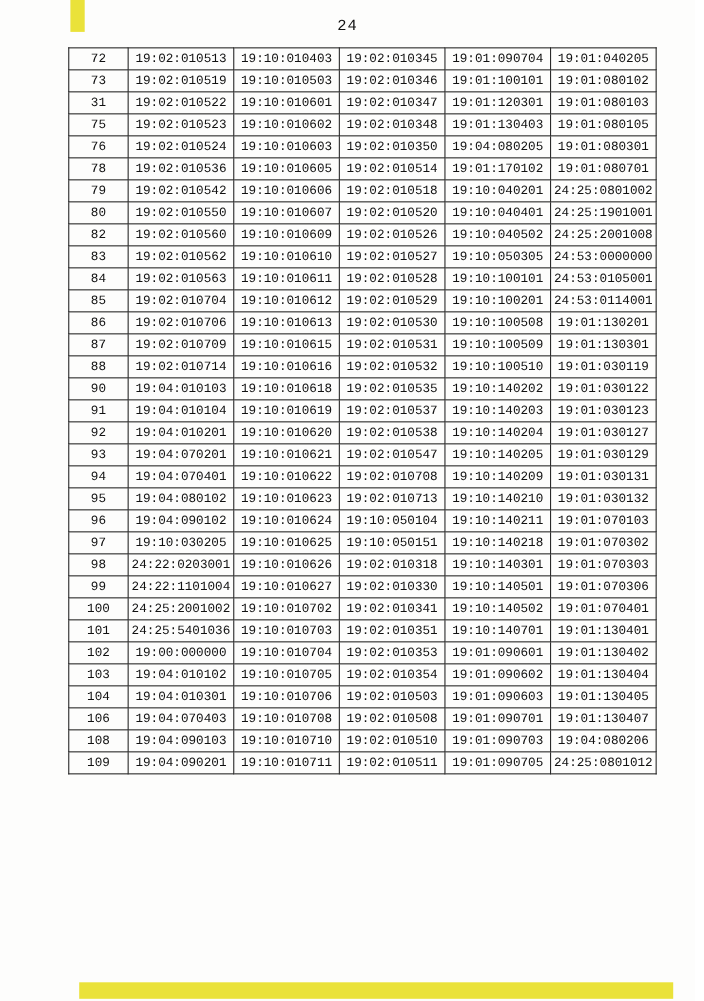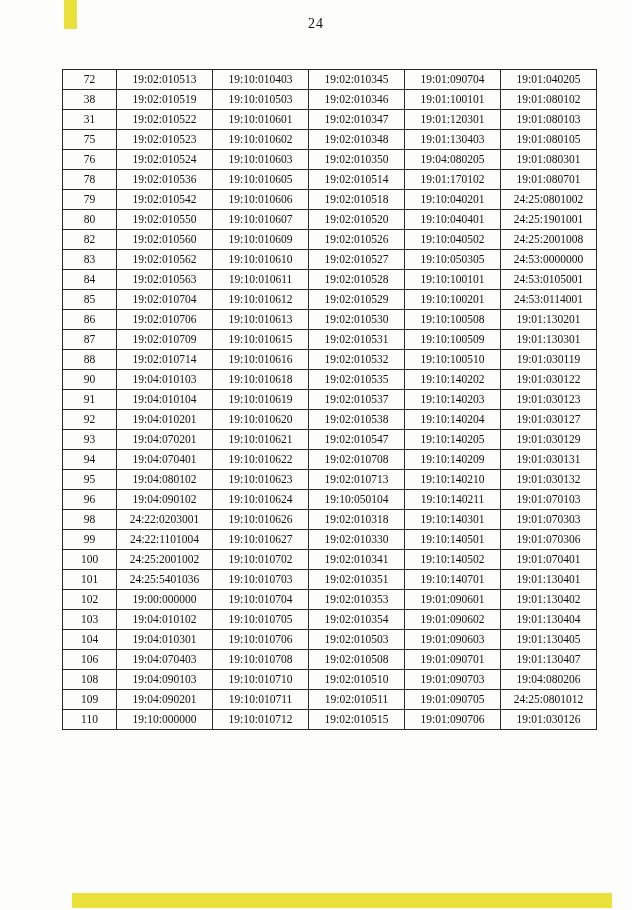--- a/index.html
+++ b/index.html
@@ -6,21 +6,21 @@
     margin: 0;
     padding: 0;
     background: #ffffff;
   }
   .page {
     position: relative;
     width: 632px;
     height: 910px;
     background: #fdfdfc;
     overflow: hidden;
-    font-family: Liberation Serif, serif;
+    font-family: Liberation Mono, monospace;
     color: #111;
   }
   .page-number {
     position: absolute;
     top: 16px;
     left: 0;
     width: 100%;
     text-align: center;
     font-size: 14px;
     letter-spacing: 1px;
@@ -37,21 +37,21 @@
   }
   .edge-strip.bottom {
     left: 72px;
     bottom: 2px;
     width: 540px;
     height: 15px;
   }
   table.code-table {
     position: absolute;
     left: 62px;
-    top: 69px;
+    top: 43px;
     width: 533px;
     border-collapse: collapse;
     table-layout: fixed;
   }
   table.code-table td {
     border: 1px solid #2a2a2a;
     height: 19px;
     padding: 0 2px;
     text-align: center;
     vertical-align: middle;
@@ -84,21 +84,21 @@
     <tbody>
         <tr>
           <td>72</td>
           <td>19:02:010513</td>
           <td>19:10:010403</td>
           <td>19:02:010345</td>
           <td>19:01:090704</td>
           <td>19:01:040205</td>
         </tr>
         <tr>
-          <td>38</td>
+          <td>73</td>
           <td>19:02:010519</td>
           <td>19:10:010503</td>
           <td>19:02:010346</td>
           <td>19:01:100101</td>
           <td>19:01:080102</td>
         </tr>
         <tr>
           <td>31</td>
           <td>19:02:010522</td>
           <td>19:10:010601</td>
@@ -252,20 +252,28 @@
         </tr>
         <tr>
           <td>96</td>
           <td>19:04:090102</td>
           <td>19:10:010624</td>
           <td>19:10:050104</td>
           <td>19:10:140211</td>
           <td>19:01:070103</td>
         </tr>
         <tr>
+          <td>97</td>
+          <td>19:10:030205</td>
+          <td>19:10:010625</td>
+          <td>19:10:050151</td>
+          <td>19:10:140218</td>
+          <td>19:01:070302</td>
+        </tr>
+        <tr>
           <td>98</td>
           <td>24:22:0203001</td>
           <td>19:10:010626</td>
           <td>19:02:010318</td>
           <td>19:10:140301</td>
           <td>19:01:070303</td>
         </tr>
         <tr>
           <td>99</td>
           <td>24:22:1101004</td>
@@ -331,26 +339,18 @@
           <td>19:04:080206</td>
         </tr>
         <tr>
           <td>109</td>
           <td>19:04:090201</td>
           <td>19:10:010711</td>
           <td>19:02:010511</td>
           <td>19:01:090705</td>
           <td>24:25:0801012</td>
         </tr>
-        <tr>
-          <td>110</td>
-          <td>19:10:000000</td>
-          <td>19:10:010712</td>
-          <td>19:02:010515</td>
-          <td>19:01:090706</td>
-          <td>19:01:030126</td>
-        </tr>
       </tbody>
   </table>
 
   <div class="edge-strip bottom"></div>
 
 </div>
 
 </body></html>

